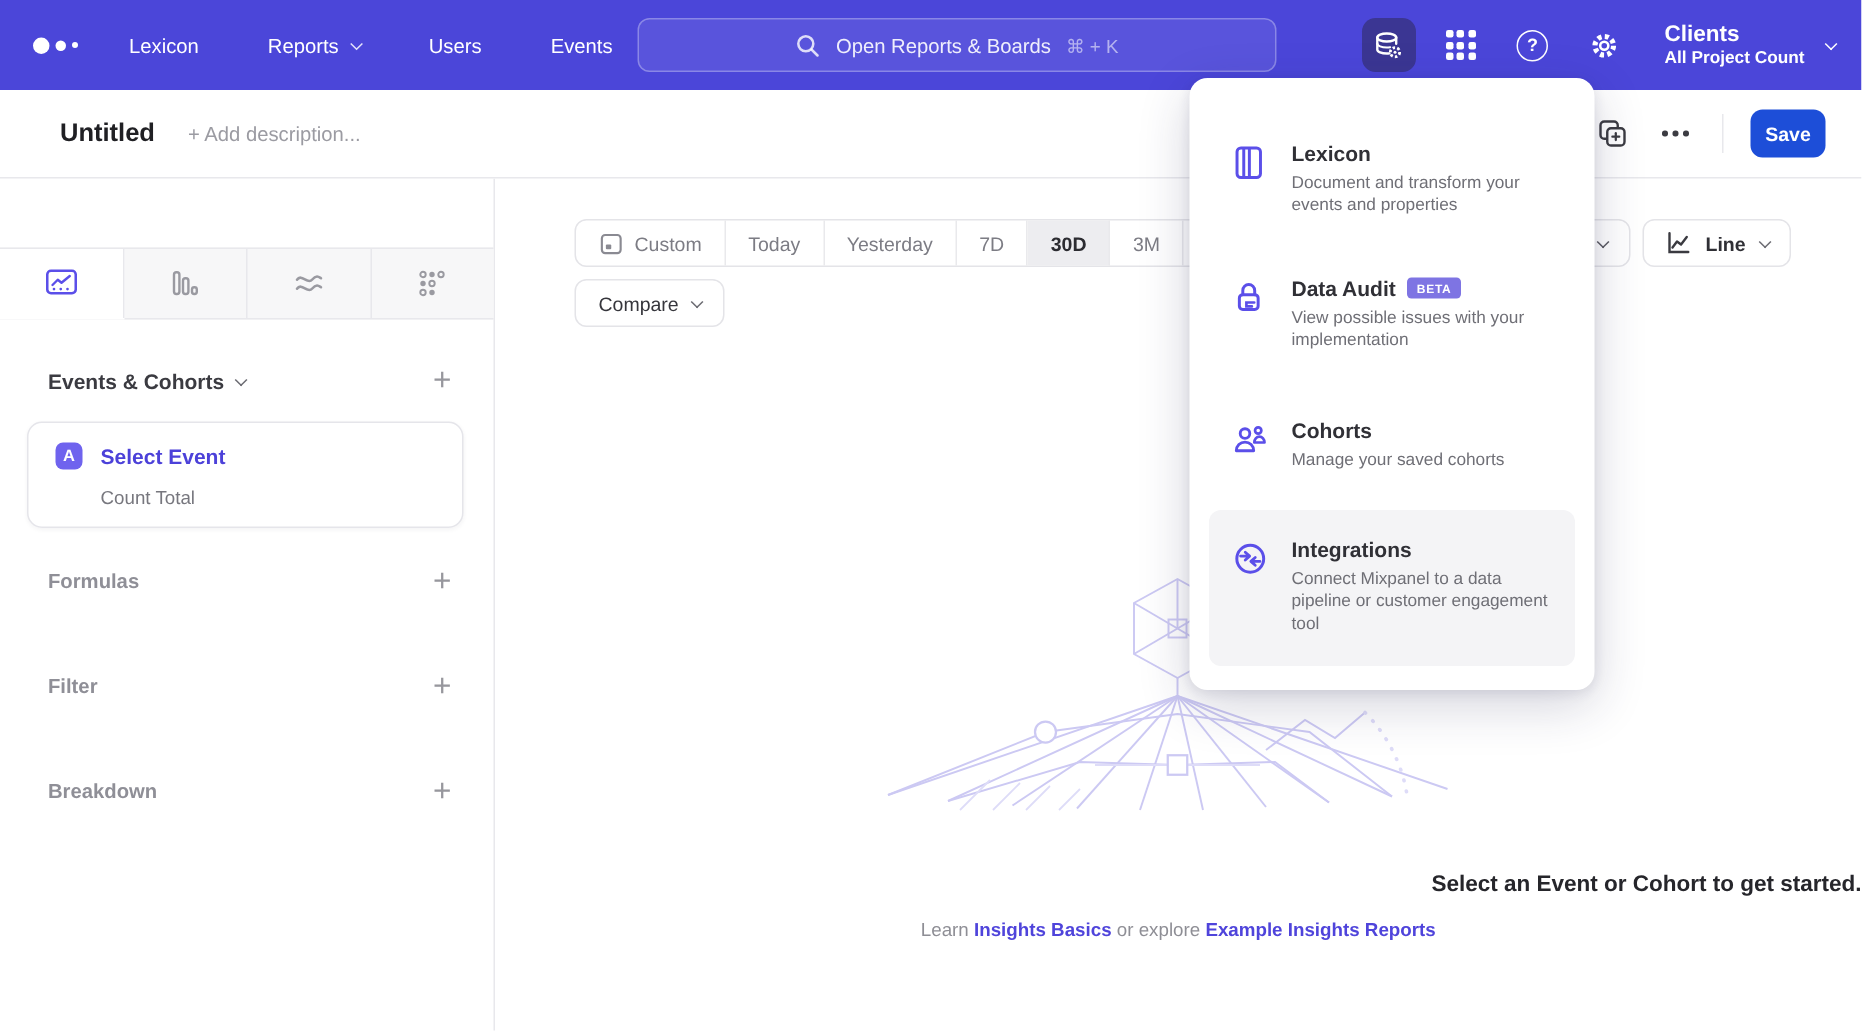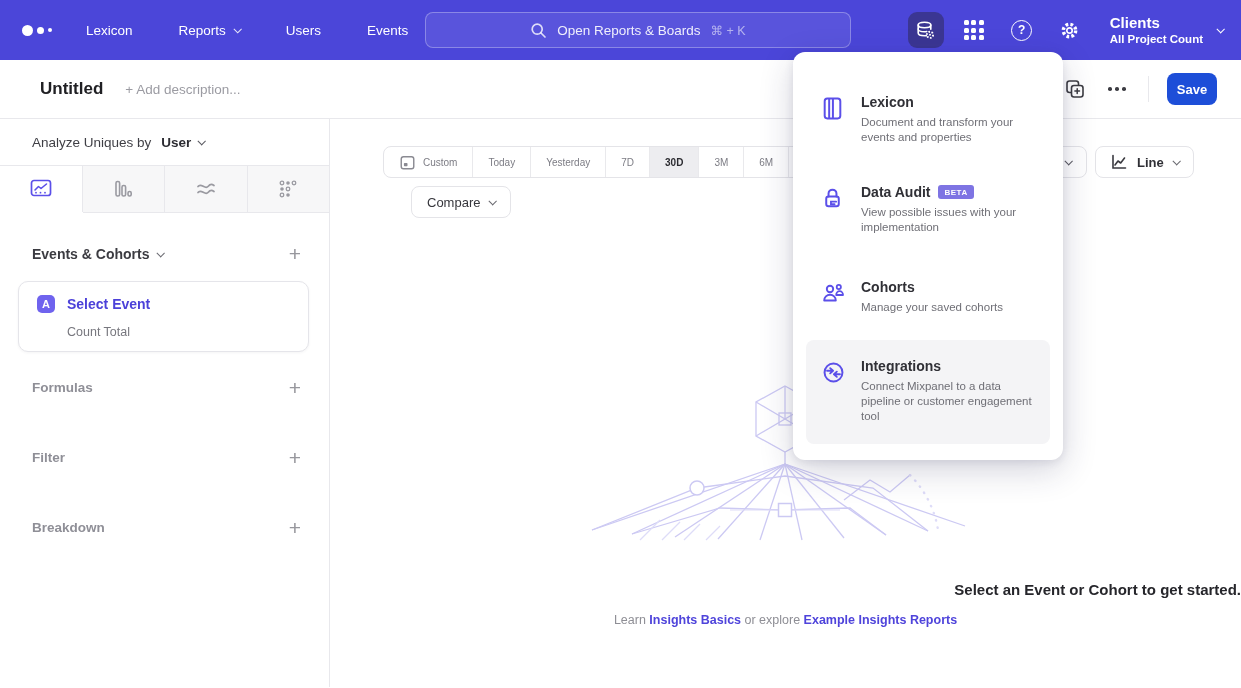--- a/index.html
+++ b/index.html
@@ -74,28 +74,28 @@
   .event-card { position:absolute; left:18px; right:20px; top:162px; height:71px; background:#fff;
     border:1px solid #e5e5ea; border-radius:10px; box-shadow:0 1px 3px rgba(30,30,60,.05); cursor:pointer; }
   .event-badge { position:absolute; left:18px; top:13px; width:18px; height:18px; border-radius:5px;
     background:#6f63ee; color:#fff; font-size:11px; font-weight:700; display:flex; align-items:center; justify-content:center; }
   .event-title { position:absolute; left:48px; top:14px; font-size:14px; font-weight:600; color:#4c41d9; }
   .event-sub { position:absolute; left:48px; top:43px; font-size:12.5px; color:#77777e; }
 
   
   .date-control { position:absolute; left:53px; top:27px; width:704px; height:32px; background:#fff;
     border:1px solid #e4e4e8; border-radius:8px; display:flex; align-items:stretch; }
-  .seg { display:flex; align-items:center; gap:7px; padding:0 15px; font-size:10px; color:#7c7c84;
+  .seg { display:flex; align-items:center; gap:7px; padding:0 15px; font-size:13px; color:#7c7c84;
     border-right:1px solid #e9e9ec; cursor:pointer; white-space:nowrap; }
   .seg.selected { background:#ededf0; color:#2c2c31; font-weight:700; }
   .date-end-chev { margin-left:auto; margin-right:15px; align-self:center; color:#5a5a61; cursor:pointer; }
 
   .compare-btn { position:absolute; left:53px; top:67px; height:32px; padding:0 15px; background:#fff;
     border:1px solid #e4e4e8; border-radius:8px; display:flex; align-items:center; gap:9px;
-    font-size:13px; font-weight:500; color:#36363c; cursor:pointer;margin-left:28px; }
+    font-size:13px; font-weight:500; color:#36363c; cursor:pointer; }
   .compare-btn .chev { color:#6a6a71; }
 
   .charttype-btn { position:absolute; left:765px; top:27px; height:32px; padding:0 14px; background:#fff;
     border:1px solid #e4e4e8; border-radius:8px; display:flex; align-items:center; gap:9px;
     font-size:13px; font-weight:600; color:#2f2f35; cursor:pointer; }
   .charttype-btn .chev { color:#6a6a71; }
 
   .illustration { position:absolute; left:250px; top:261px; }
 
   .empty-title { position:absolute; top:462px; left:0; right:0; text-align:right;
@@ -213,27 +213,20 @@
           <i></i>
         </span>
       <span class="hdr-divider"></span>
       <button class="save-btn">Save</button>
     </div>
   </header>
 
   <div class="content">
 
     <aside class="sidebar">
-      <div class="analyze-row">
-        <span class="analyze-label">Analyze Uniques by</span>
-        <span class="analyze-value">
-          <span>User</span>
-          <span class="chev"></span>
-        </span>
-      </div>
 
       <div class="tabs">
         <div class="tab selected">
           <svg width="22" height="20" viewBox="0 0 22 20">
             <rect x="1.5" y="1.5" width="19" height="15" rx="2.5" fill="none" stroke="#5b4fe9" stroke-width="1.7"></rect>
             <polyline points="5,11 8.5,7.5 11,9.5 16.5,5" fill="none" stroke="#5b4fe9" stroke-width="1.6" stroke-linecap="round" stroke-linejoin="round"></polyline>
             <circle cx="6" cy="13.7" r=".9" fill="#5b4fe9"></circle>
               <circle cx="10.5" cy="13.7" r=".9" fill="#5b4fe9"></circle>
               <circle cx="15" cy="13.7" r=".9" fill="#5b4fe9"></circle>
           </svg>

